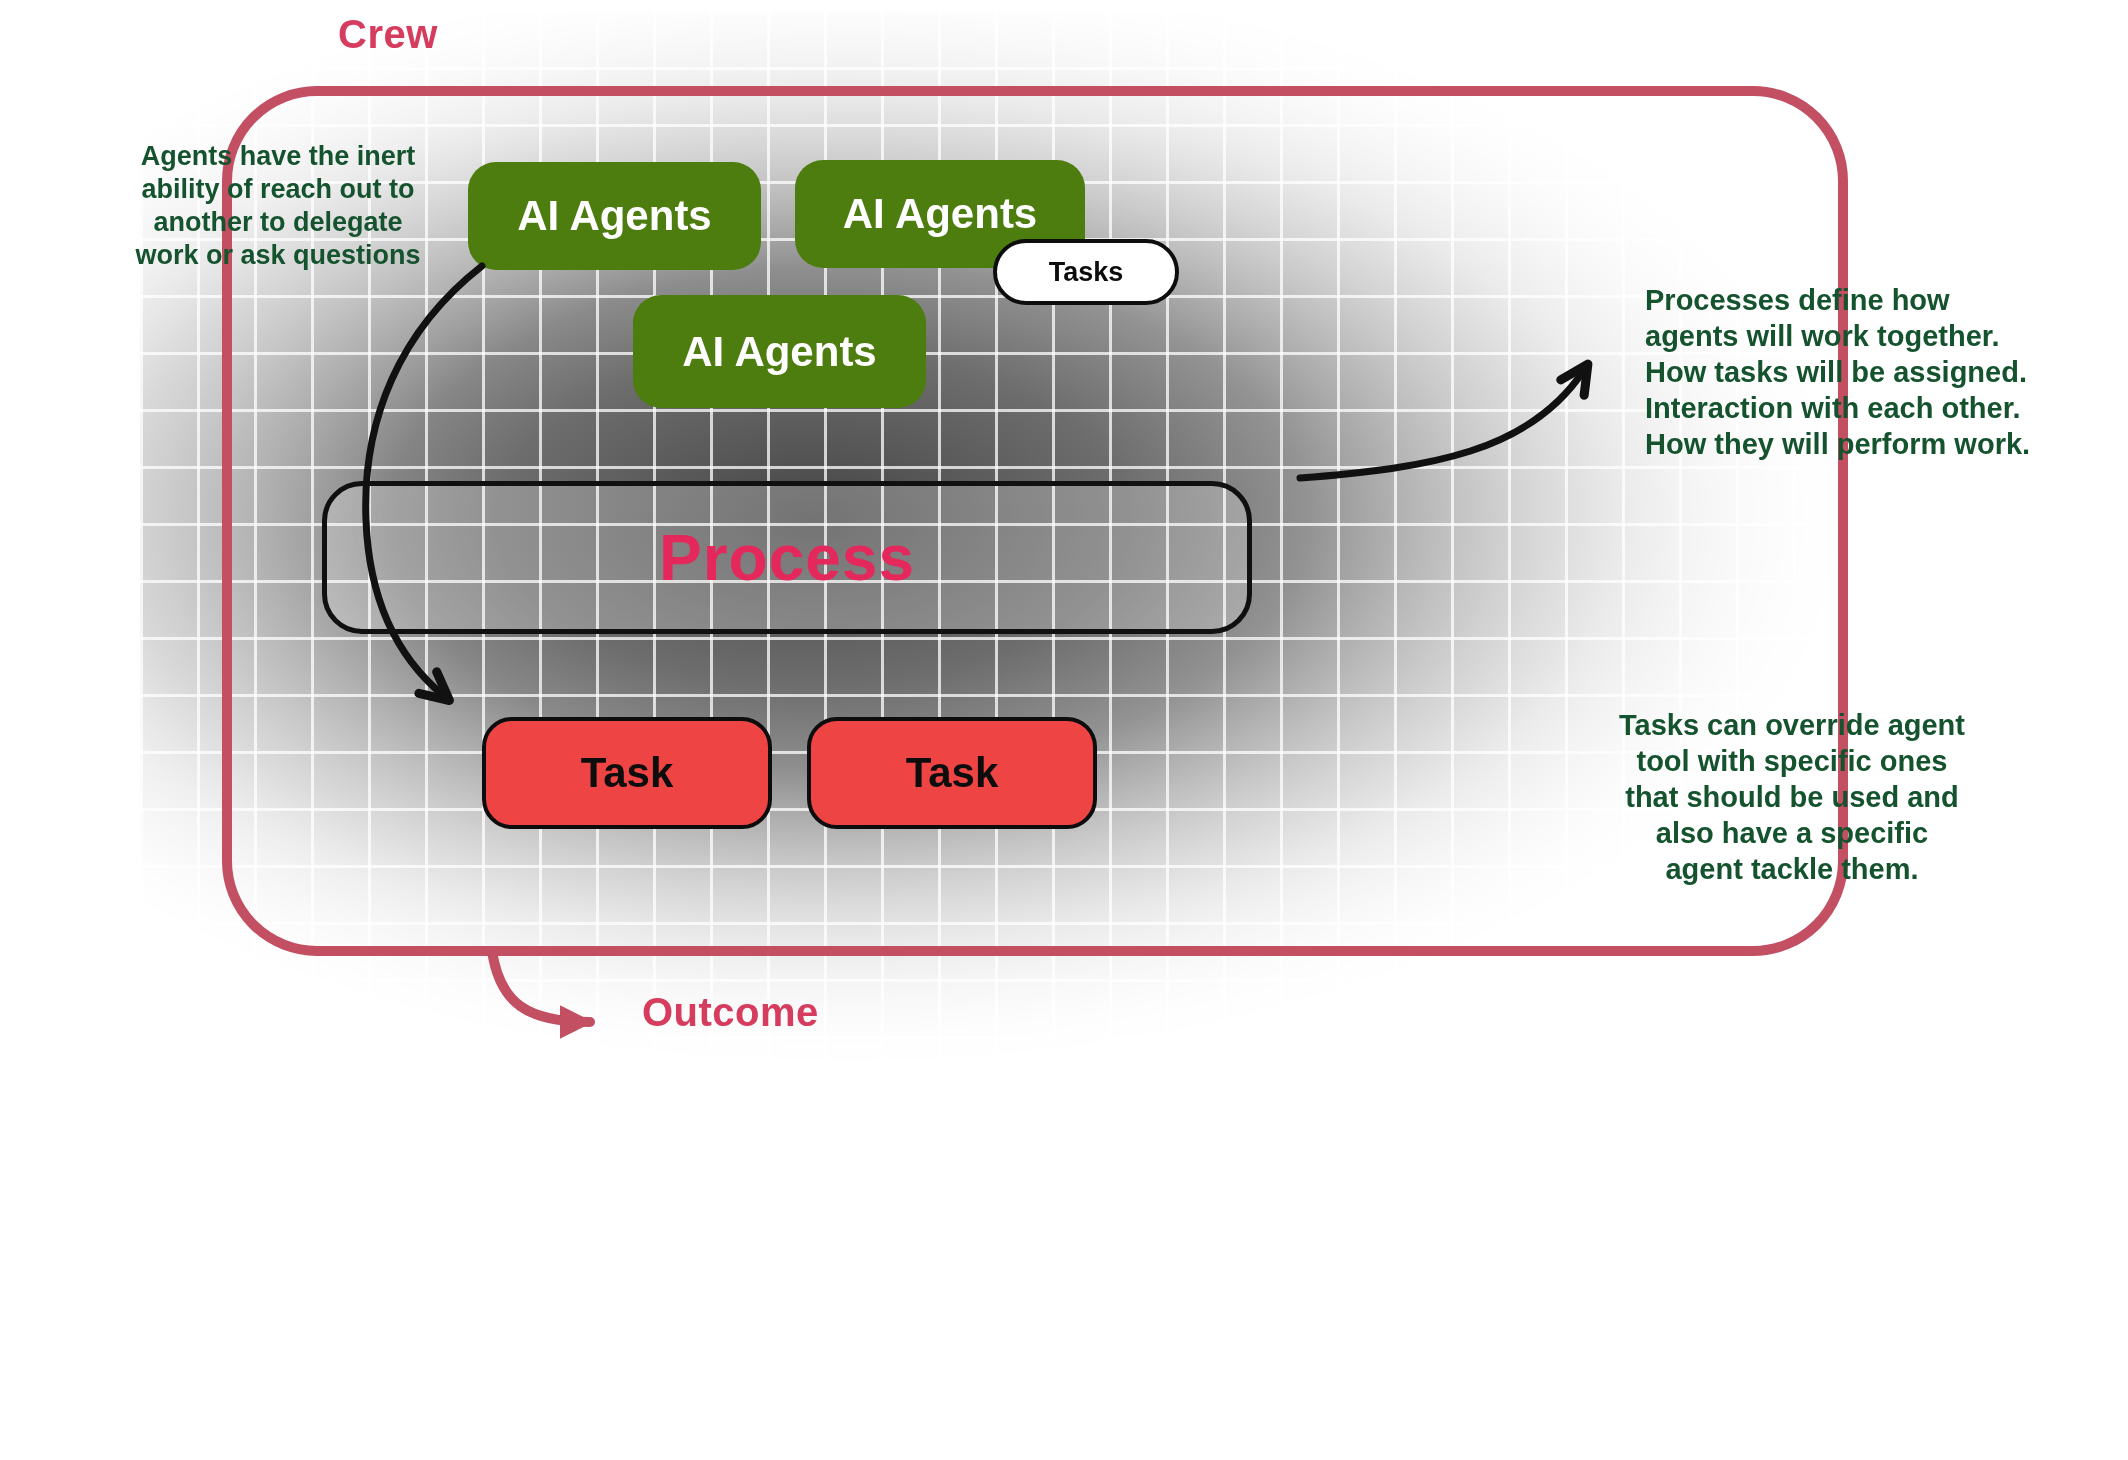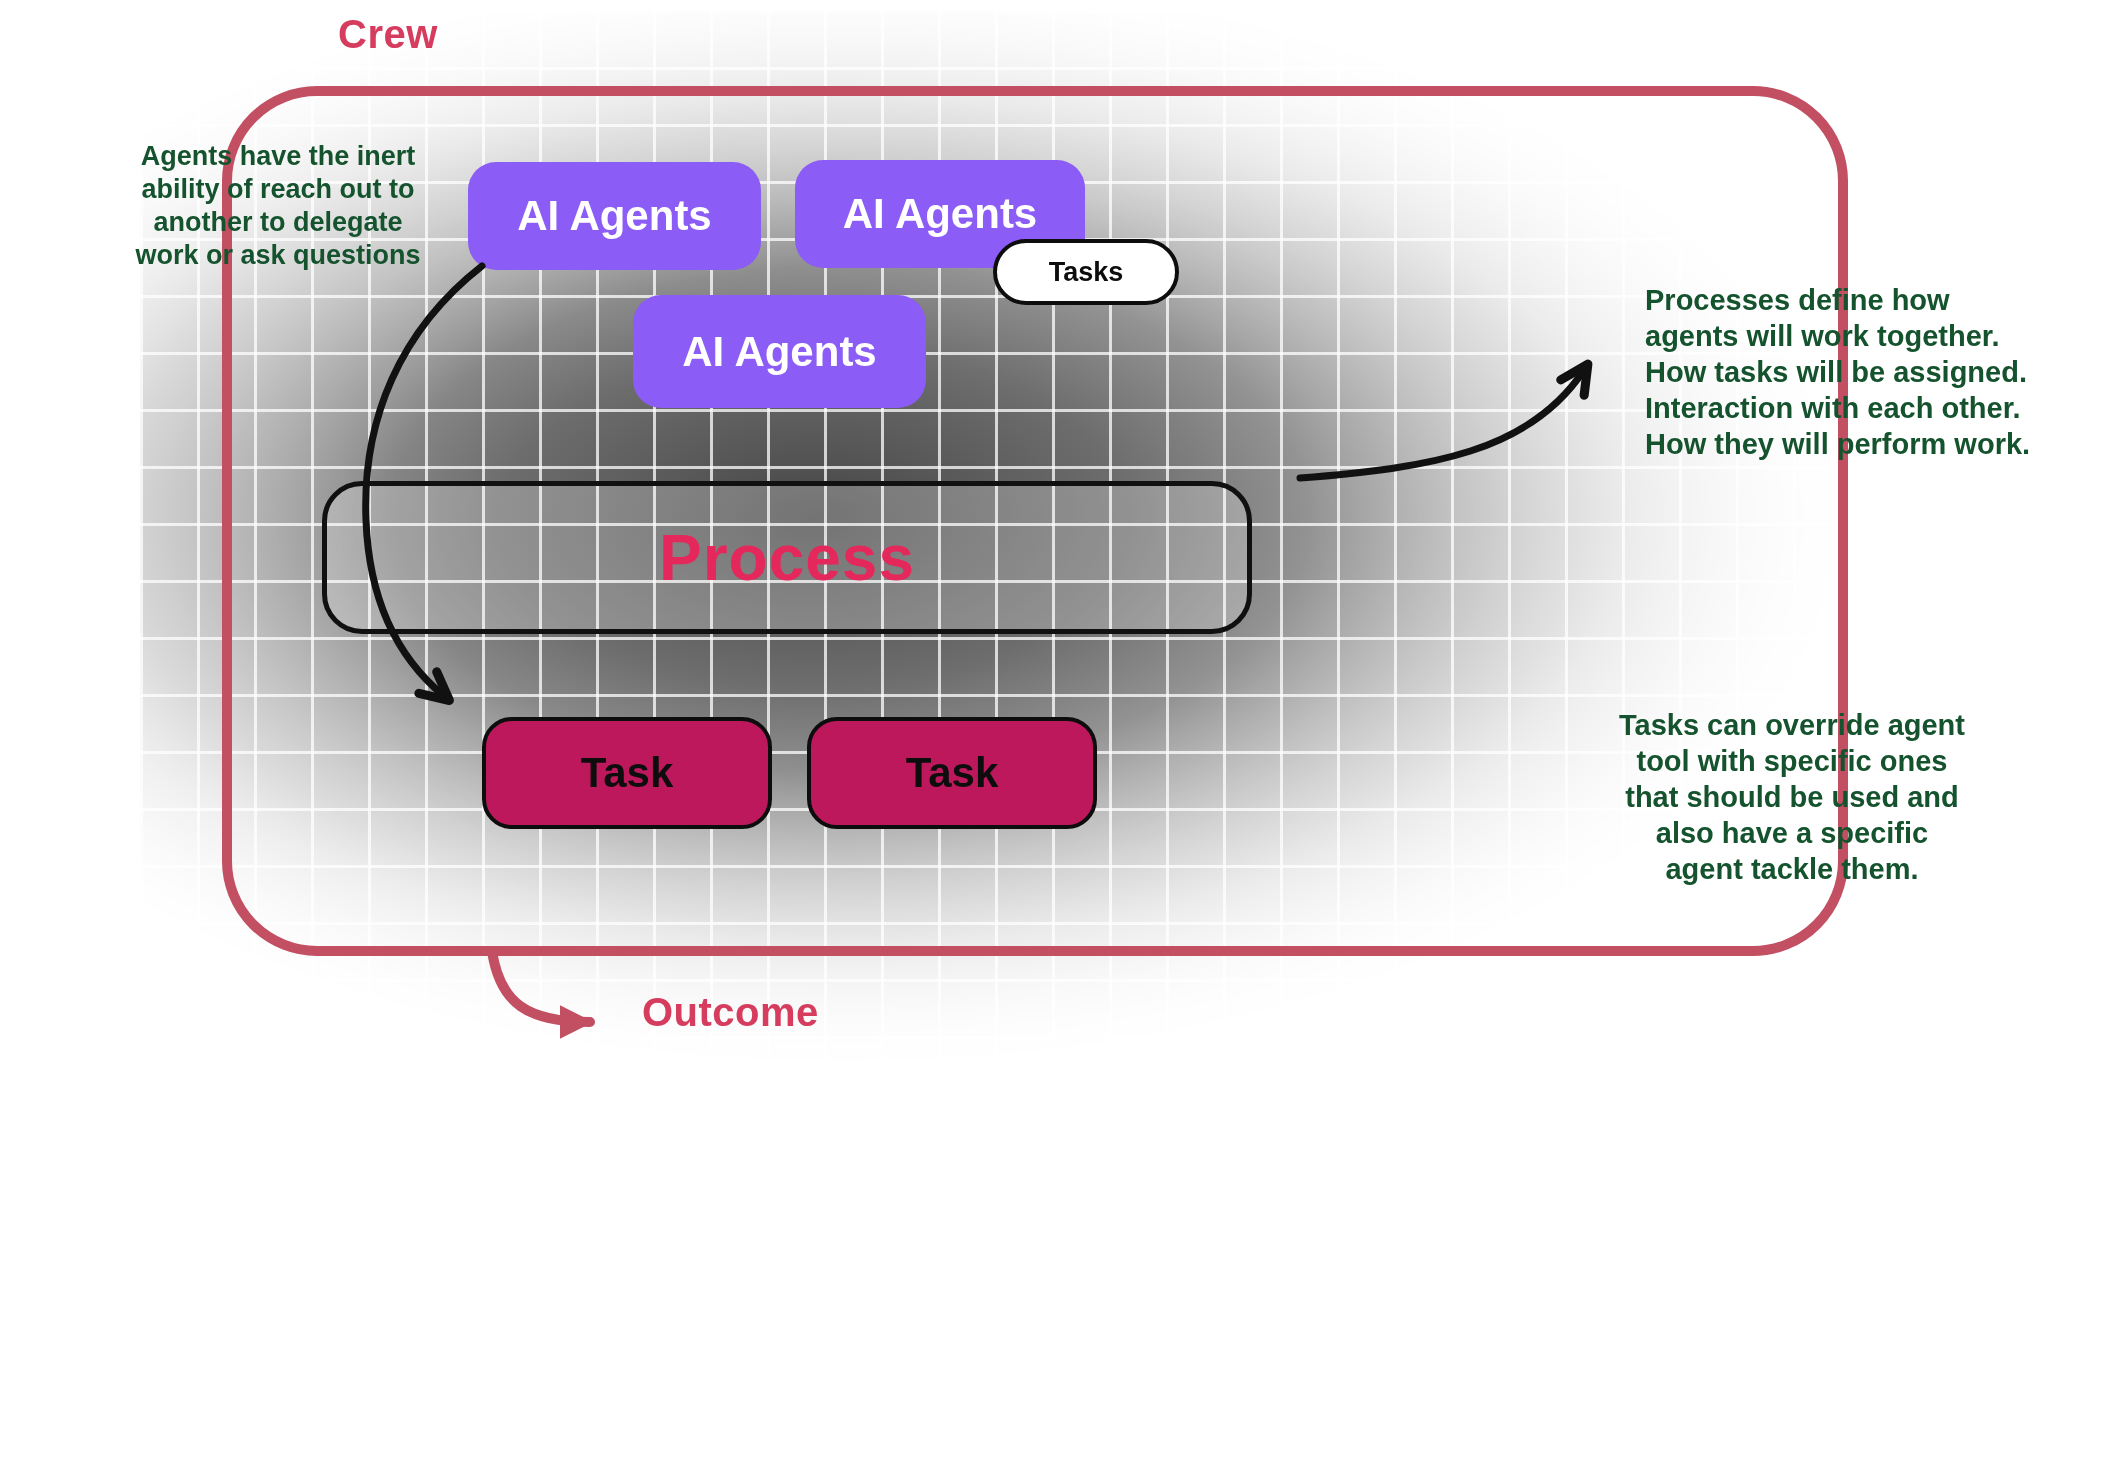--- a/index.html
+++ b/index.html
@@ -30,21 +30,21 @@
   .outcome-title{ left:642px; top:990px; }
 
   .annotation{
     position:absolute; color:#14532d; font-weight:bold; white-space:pre-line;
   }
   .ann-left{ left:126px; top:140px; width:304px; font-size:27px; line-height:1.22; text-align:center; }
   .ann-right-top{ left:1645px; top:283px; width:500px; font-size:29px; line-height:1.24; text-align:left; }
   .ann-right-bottom{ left:1577px; top:708px; width:430px; font-size:29px; line-height:1.24; text-align:center; }
 
   .agent-box{
-    position:absolute; background:#8b5cf6; border-radius:28px; color:#ffffff;
+    position:absolute; background:#4d7c0f; border-radius:28px; color:#ffffff;
     font-size:42px; font-weight:bold; display:flex; align-items:center; justify-content:center;
   }
   .agent-1{ left:468px; top:162px; width:293px; height:108px; }
   .agent-2{ left:795px; top:160px; width:290px; height:108px; }
   .agent-3{ left:633px; top:295px; width:293px; height:113px; }
 
   .tools-pill{
     position:absolute; left:993px; top:239px; width:186px; height:66px;
     background:#ffffff; border:4px solid #0d0d0d; border-radius:33px;
     display:flex; align-items:center; justify-content:center;
@@ -52,21 +52,21 @@
   }
 
   .process-box{
     position:absolute; left:322px; top:481px; width:930px; height:153px;
     background:rgba(255,255,255,.25); border:5px solid #101010; border-radius:40px;
     display:flex; align-items:center; justify-content:center; z-index:2;
   }
   .process-label{ font-size:64px; font-weight:bold; color:#e5285c; letter-spacing:1px; }
 
   .task-box{
-    position:absolute; width:290px; height:112px; background:#be185d;
+    position:absolute; width:290px; height:112px; background:#ef4444;
     border:4px solid #0d0d0d; border-radius:30px;
     display:flex; align-items:center; justify-content:center;
     font-size:42px; font-weight:bold; color:#0d0d0d; z-index:2;
   }
   .task-1{ left:482px; top:717px; }
   .task-2{ left:807px; top:717px; }
 
   .arrows{ position:absolute; left:0; top:0; width:2128px; height:1460px; pointer-events:none; z-index:3; }
 
   .z-top{ z-index:5; }

